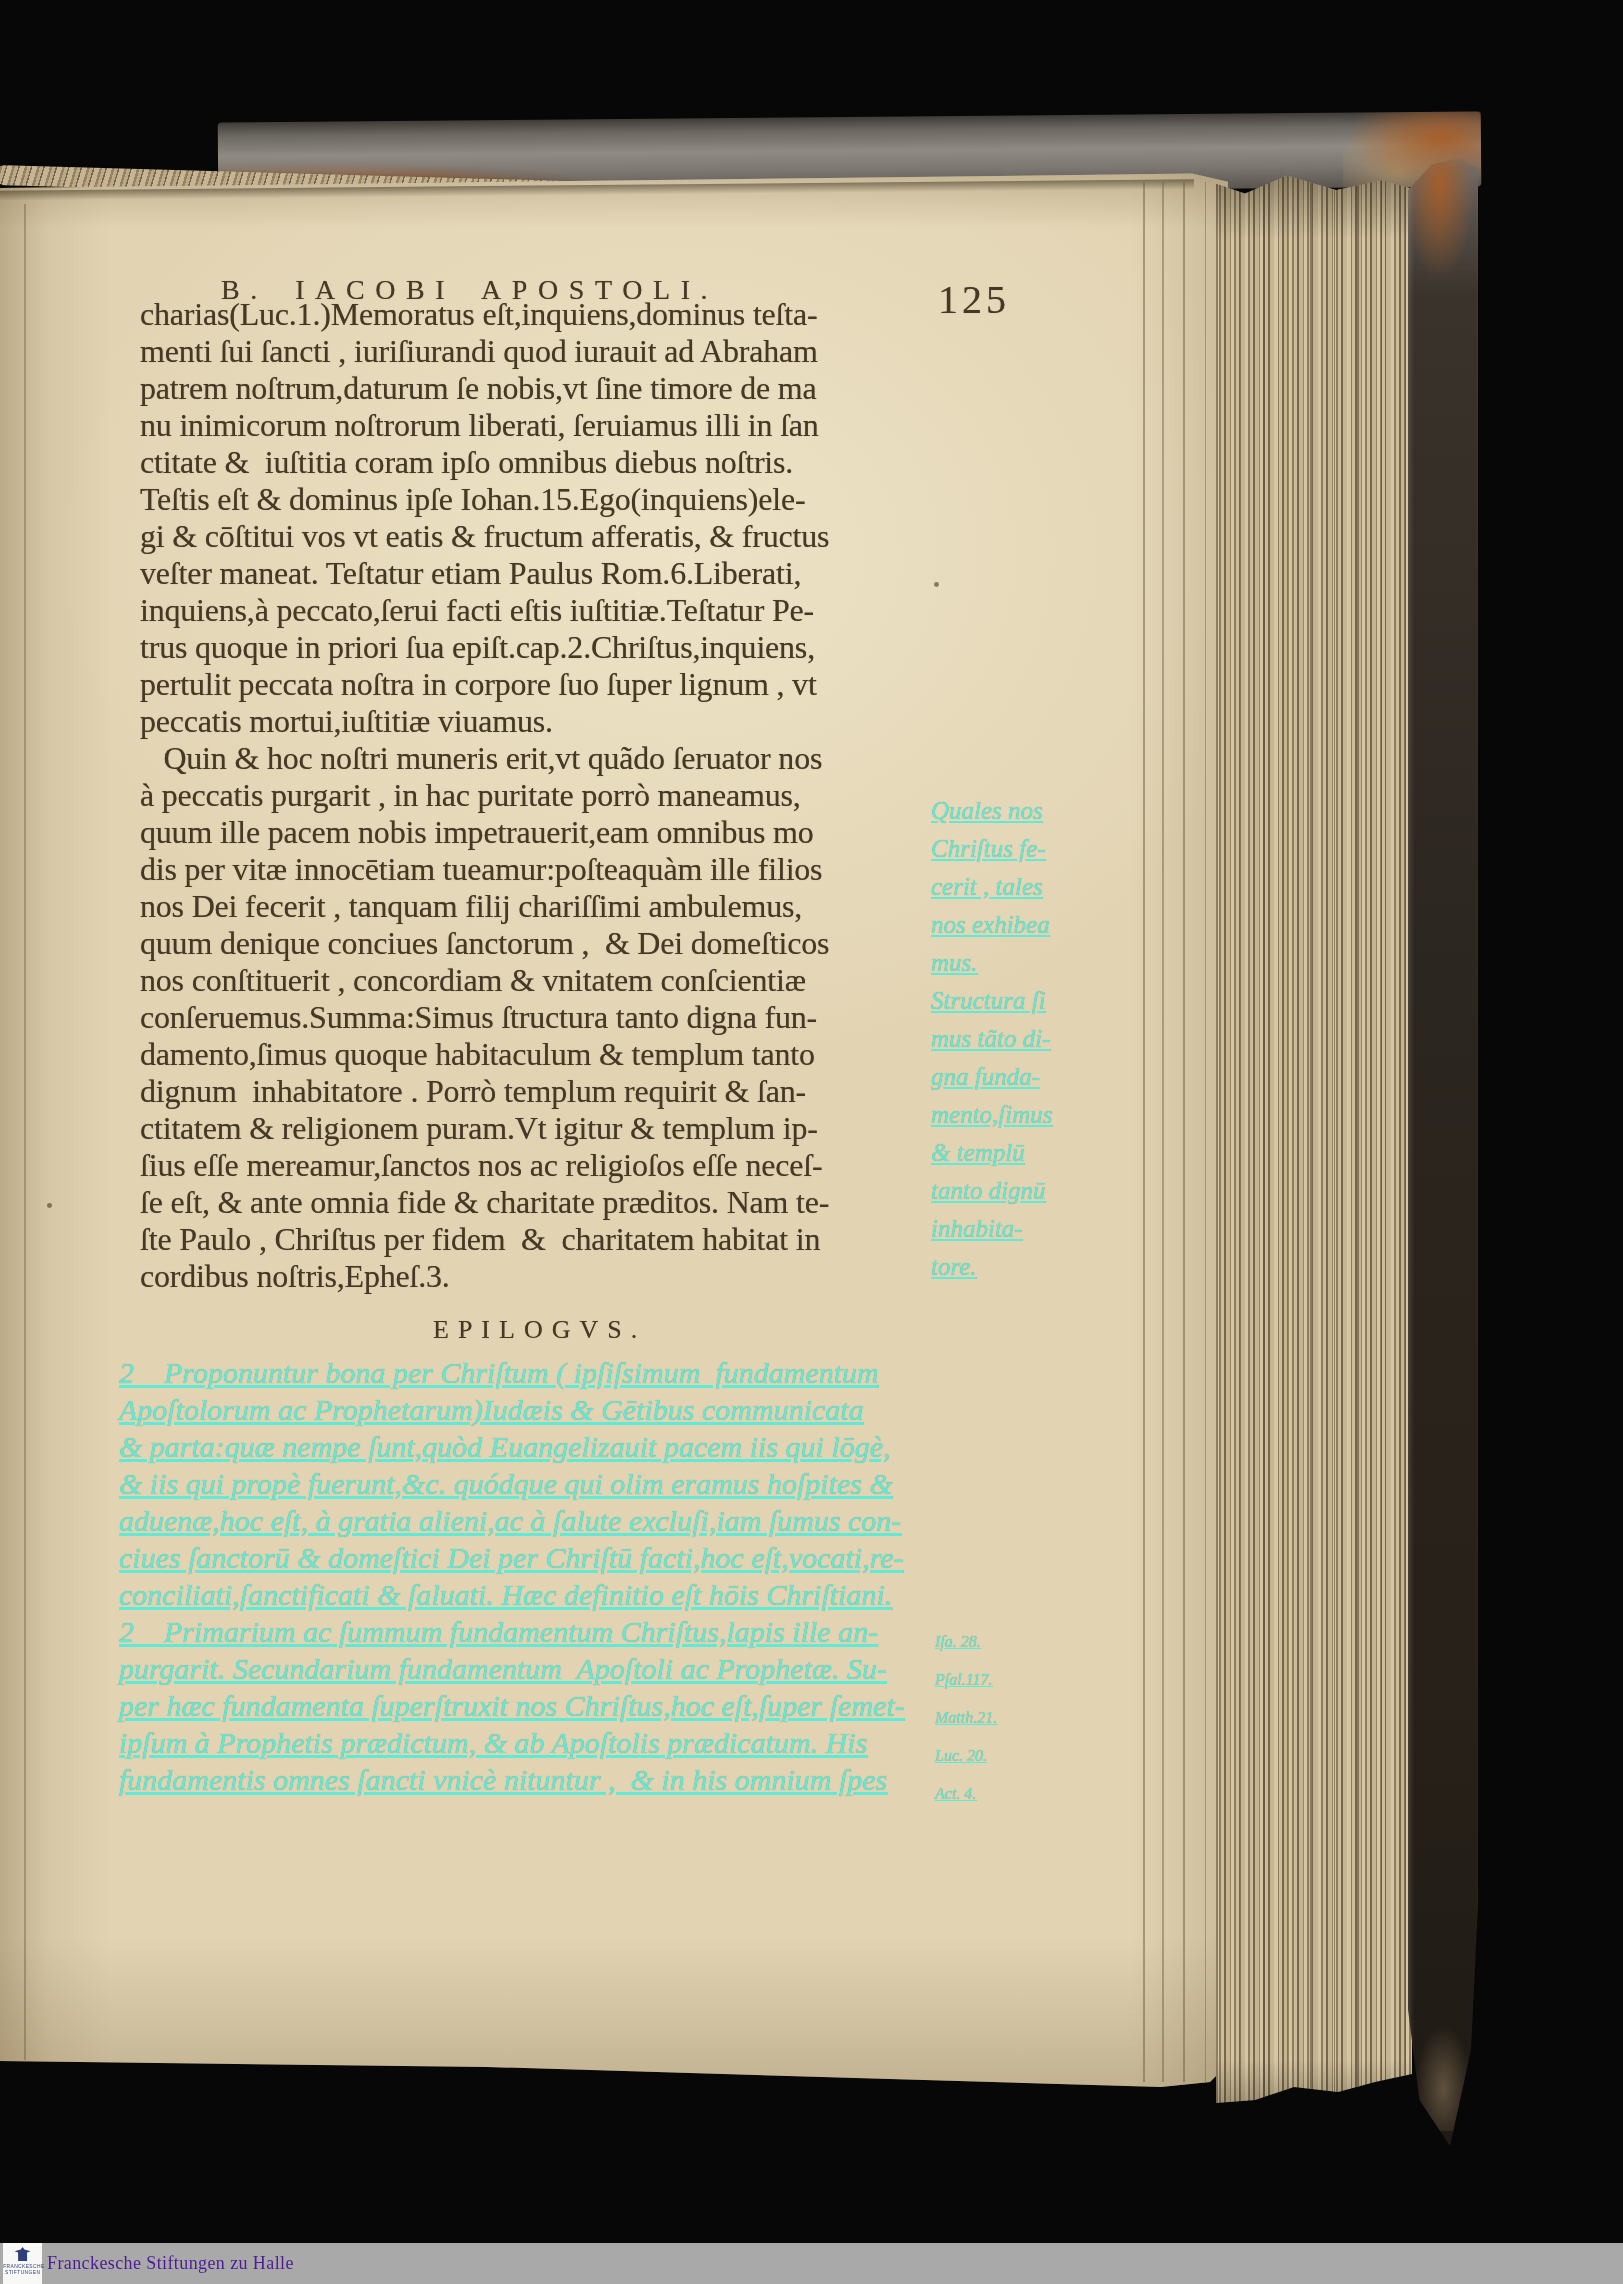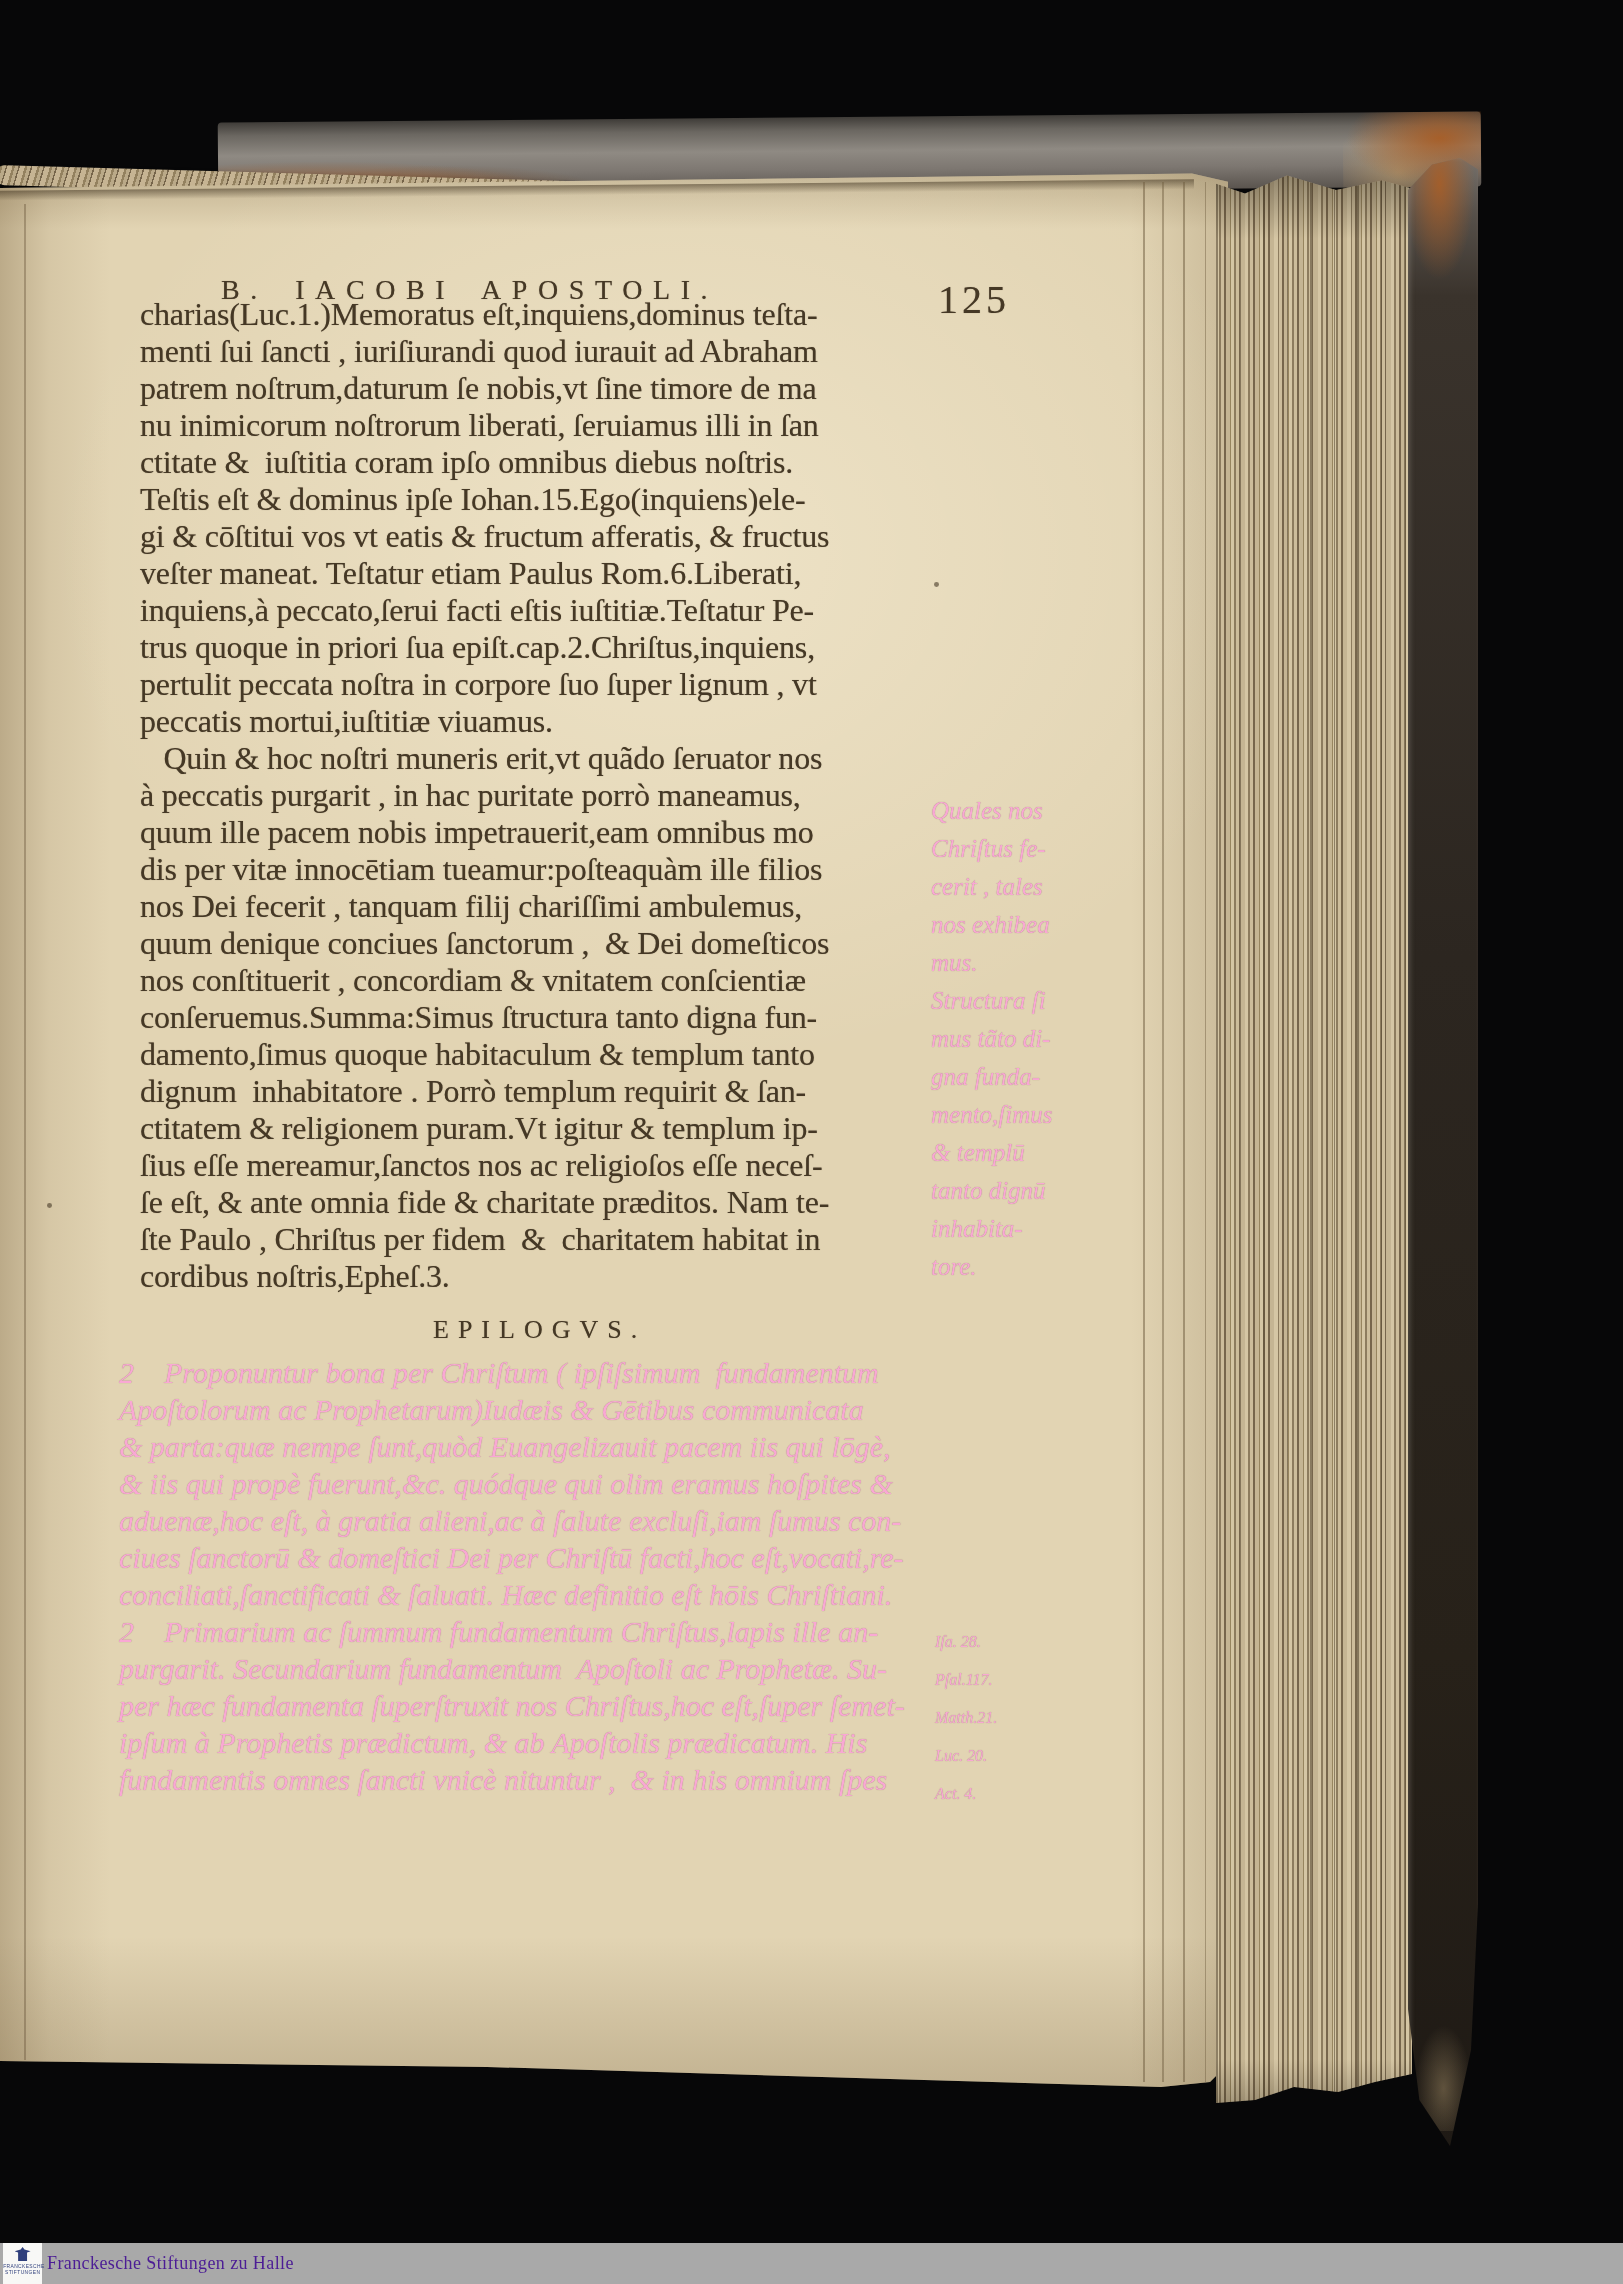--- a/index.html
+++ b/index.html
@@ -47,21 +47,21 @@
   .cover-right{position:absolute;left:1408px;top:158px;width:70px;height:1997px;
     background:linear-gradient(180deg,#76716b 0,#56504a 57px,#3a332c 138px,#2c2620 40%,#272119 75%,#1f1a15 100%);
     box-shadow:inset 2.4px 0 4.9px rgba(215,205,190,.22);
     clip-path:polygon(0 32px,24px 6.5px,52px 0,70px 11.4px,70px 1746px,63px 1892px,42px 1988px,11.4px 1942px,0 1851px);}
   .cover-right .rust-top{position:absolute;left:0;top:0;width:100%;height:130px;
     background:radial-gradient(ellipse at 45% 20%,rgba(172,94,36,.85),rgba(172,94,36,0) 65%);}
   .cover-right .scuff-bottom{position:absolute;left:6.5px;bottom:24px;width:57px;height:106px;
     background:radial-gradient(ellipse at 50% 60%,rgba(190,165,120,.4),rgba(190,165,120,0) 70%);}
   
   .ink{color:#453825;text-shadow:0 0 0.8px rgba(62,50,34,.55);}
-  .ink-it{color:#f9a8d4;text-shadow:0 0 0.8px rgba(70,56,38,.5);}
+  .ink-it{color:#5eead4;text-shadow:0 0 0.8px rgba(70,56,38,.5);text-decoration:underline;}
   .running-title{position:absolute;left:221px;top:274px;font-size:28px;letter-spacing:10.6px;word-spacing:9.7px;}
   .page-number{position:absolute;left:938px;top:276px;font-size:40px;letter-spacing:4px;}
   .body-block{position:absolute;left:140px;top:296px;font-size:32px;line-height:37px;letter-spacing:-0.2px;}
   .margin-block-1{position:absolute;left:931px;top:792px;font-size:25px;line-height:38px;font-style:italic;}
   .margin-block-2{position:absolute;left:935px;top:1623px;font-size:16px;line-height:38px;font-style:italic;}
   .epilogus-heading{position:absolute;left:433px;top:1315px;font-size:26px;letter-spacing:9px;}
   .epilogue-block{position:absolute;left:119px;top:1354px;font-size:30px;line-height:37px;font-style:italic;}
   .line{white-space:pre;}
   
   .bottom-bar{position:absolute;left:0;top:2243px;width:1624px;height:41px;background:#a9a9a9;}

